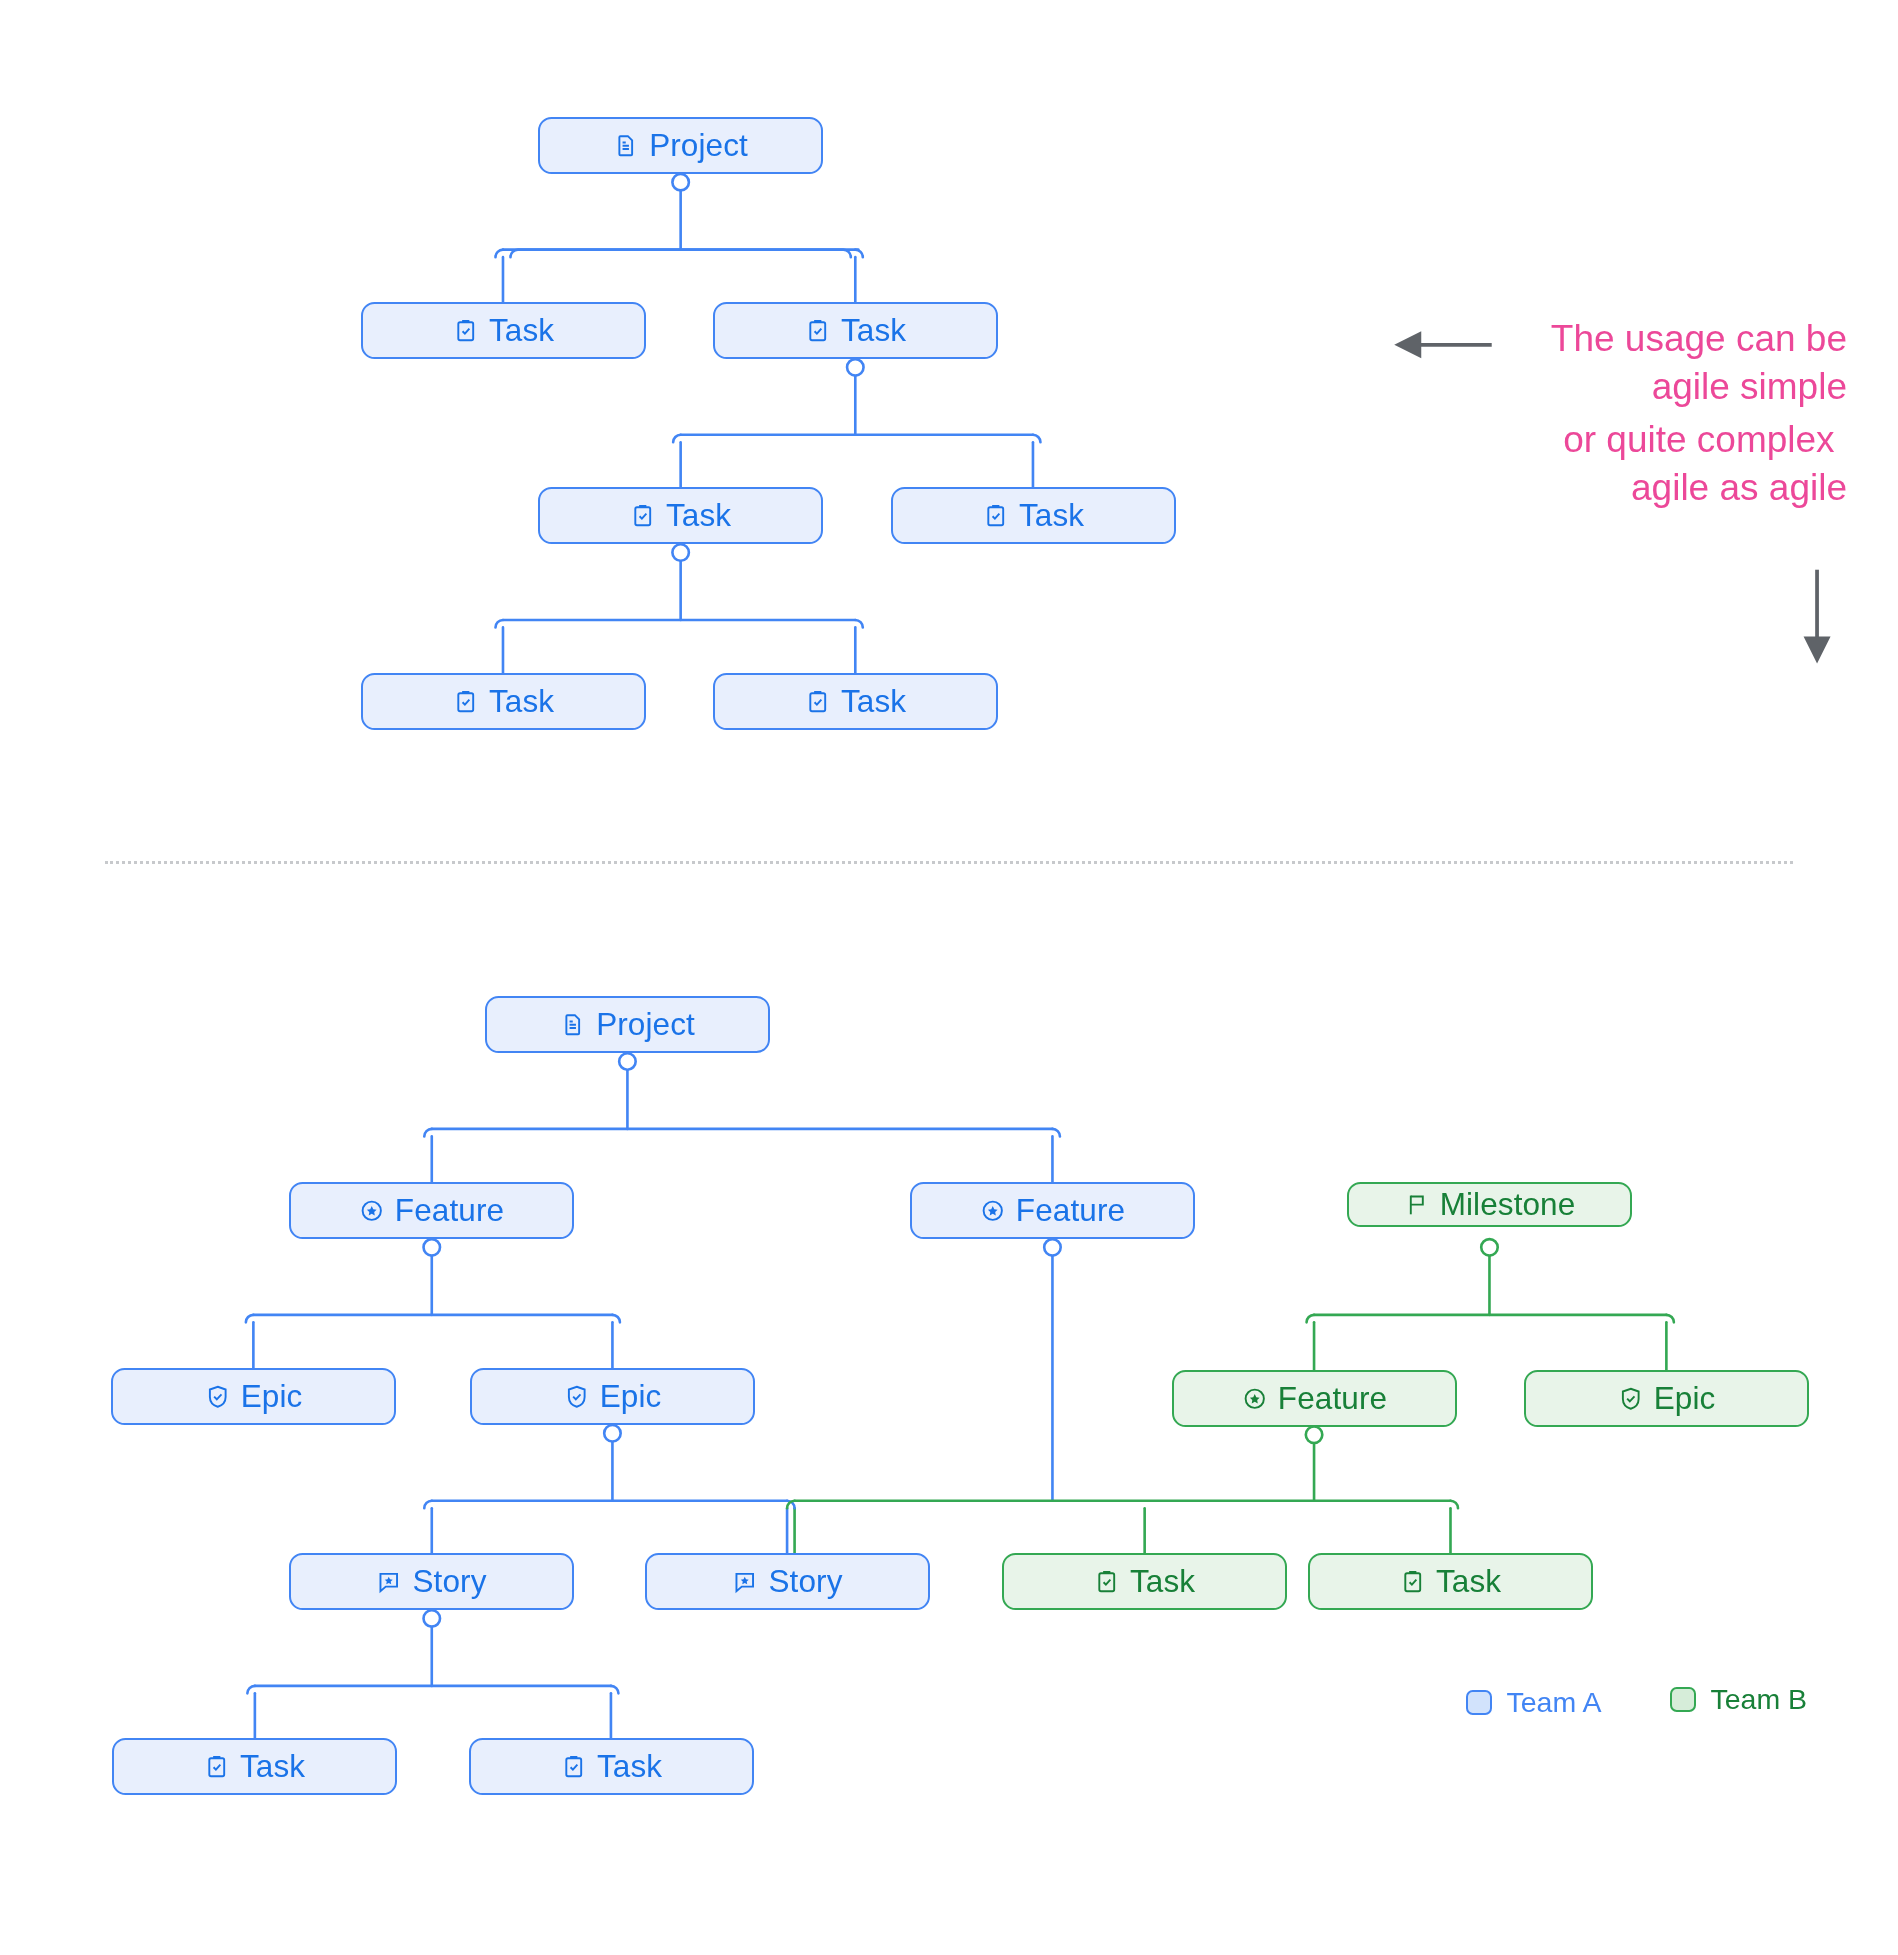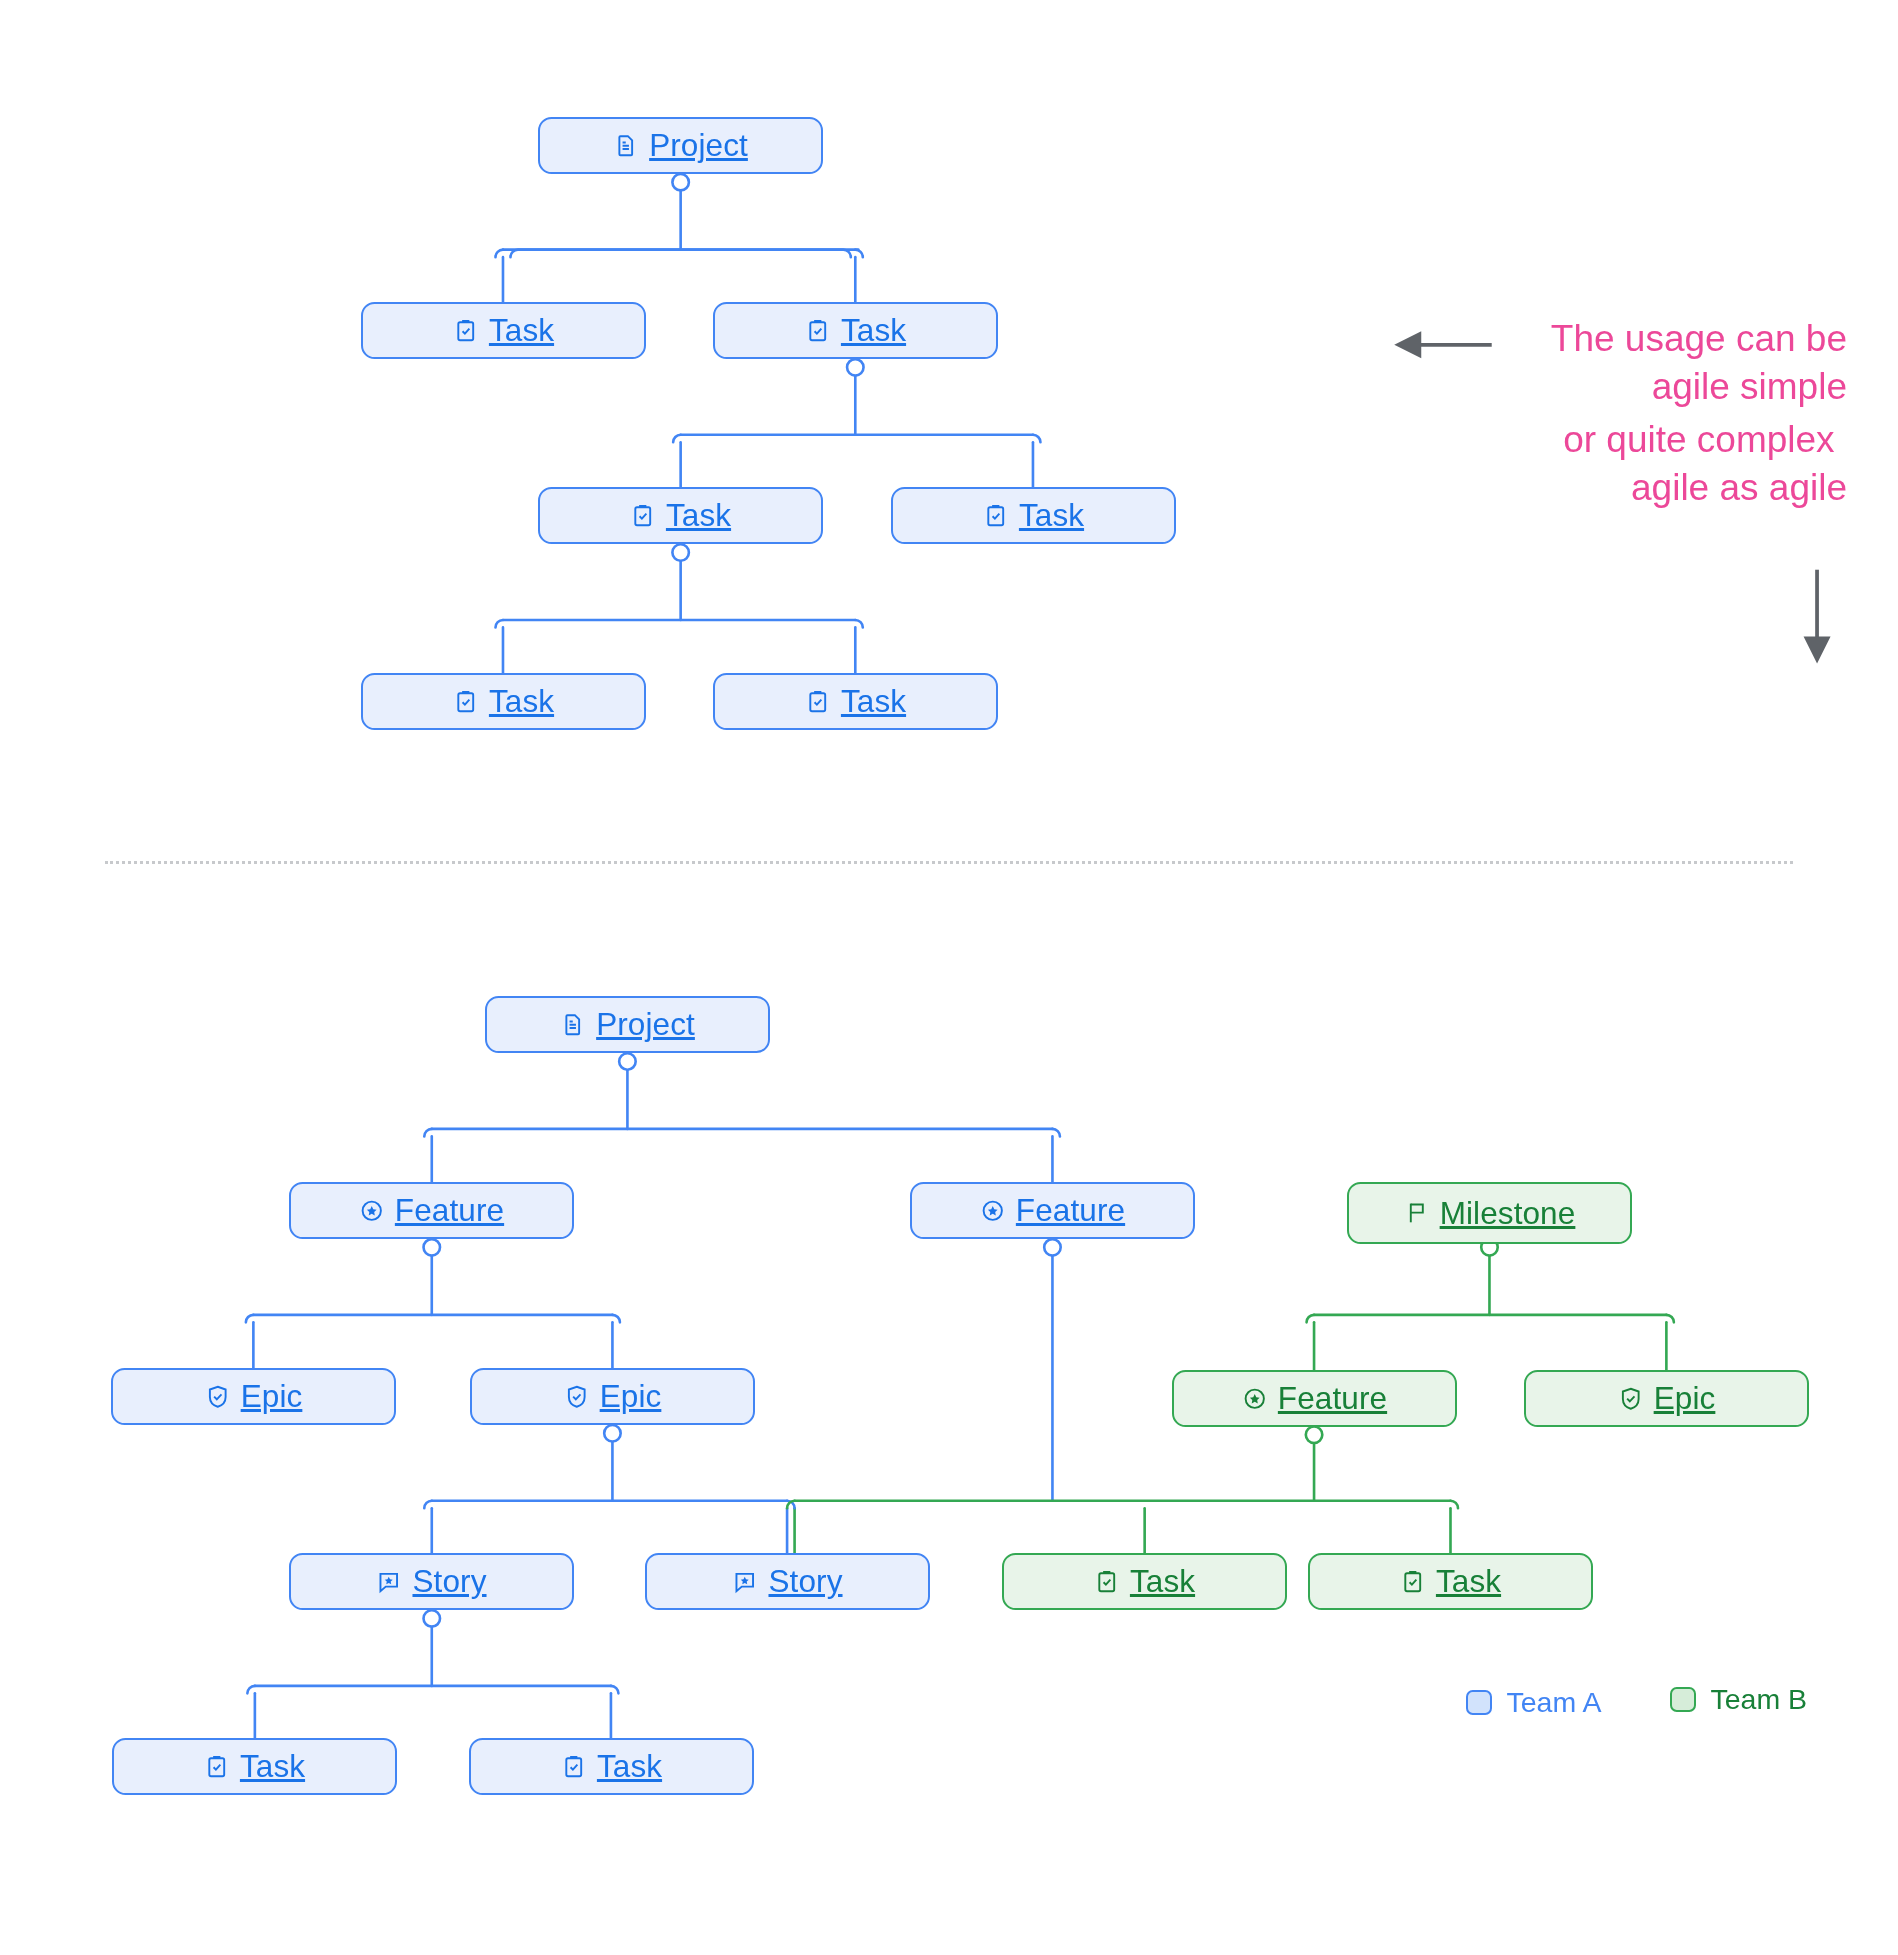--- a/index.html
+++ b/index.html
@@ -3,21 +3,21 @@
 <meta charset="utf-8">
 <style>
   html,body{margin:0;padding:0;background:#ffffff;}
   body{width:1898px;height:1955px;font-family:"Liberation Sans",sans-serif;position:relative;overflow:hidden;}
   #stage{position:absolute;left:0;top:0;width:1898px;height:1955px;}
   svg.edges{position:absolute;left:0;top:0;width:1898px;height:1955px;pointer-events:none;}
 
   .node{position:absolute;display:flex;align-items:center;justify-content:center;
         border-radius:13.5px;border:2.2px solid;box-sizing:border-box;
         font-size:31.5px;letter-spacing:0.1px;}
-  .node .lbl{white-space:nowrap;text-decoration:underline;}
+  .node .lbl{white-space:nowrap;}
   .node .ico{display:inline-flex;align-items:center;justify-content:center;margin-right:10.5px;}
   .node.blue{border-color:#4285F4;background:#E8EFFD;color:#1A73E8;}
   .node.green{border-color:#34A853;background:#E8F4E9;color:#188038;}
 
   .divider{position:absolute;left:105px;top:861px;width:1688px;height:0;
            border-top:3px dotted #c7c9cc;}
 
   .annot{position:absolute;color:#ec4899;font-size:37px;line-height:1.30;text-align:right;}
   .annot .ln{display:block;white-space:nowrap;}
 
@@ -251,21 +251,21 @@
       </div>
       <div class="node blue" style="left: 910px; top: 1182px; width: 285px; height: 57px;">
         <span class="ico">
           <svg width="25.5" height="25.5" viewBox="0 0 24 24" fill="none" stroke="currentColor" stroke-width="1.8">
             <circle cx="12" cy="12" r="8.6"></circle>
             <path d="M12 7.6l1.4 2.9 3.2.45-2.3 2.25.55 3.2L12 14.9l-2.85 1.5.55-3.2L7.4 10.95l3.2-.45z" fill="currentColor" stroke="none"></path>
           </svg>
         </span>
         <span class="lbl">Feature</span>
       </div>
-      <div class="node green" style="left: 1347px; top: 1182px; width: 285px; height: 62px;">
+      <div class="node green" style="left: 1347px; top: 1182px; width: 285px; height: 45px;">
         <span class="ico">
           <svg width="25.5" height="25.5" viewBox="0 0 24 24" fill="none" stroke="currentColor" stroke-width="1.8">
             <path d="M6.4 21V3.4"></path>
             <path d="M6.4 4.3h11.3v7.6H6.4"></path>
           </svg>
         </span>
         <span class="lbl">Milestone</span>
       </div>
       <div class="node blue" style="left: 111px; top: 1368px; width: 285px; height: 57px;">
         <span class="ico">

